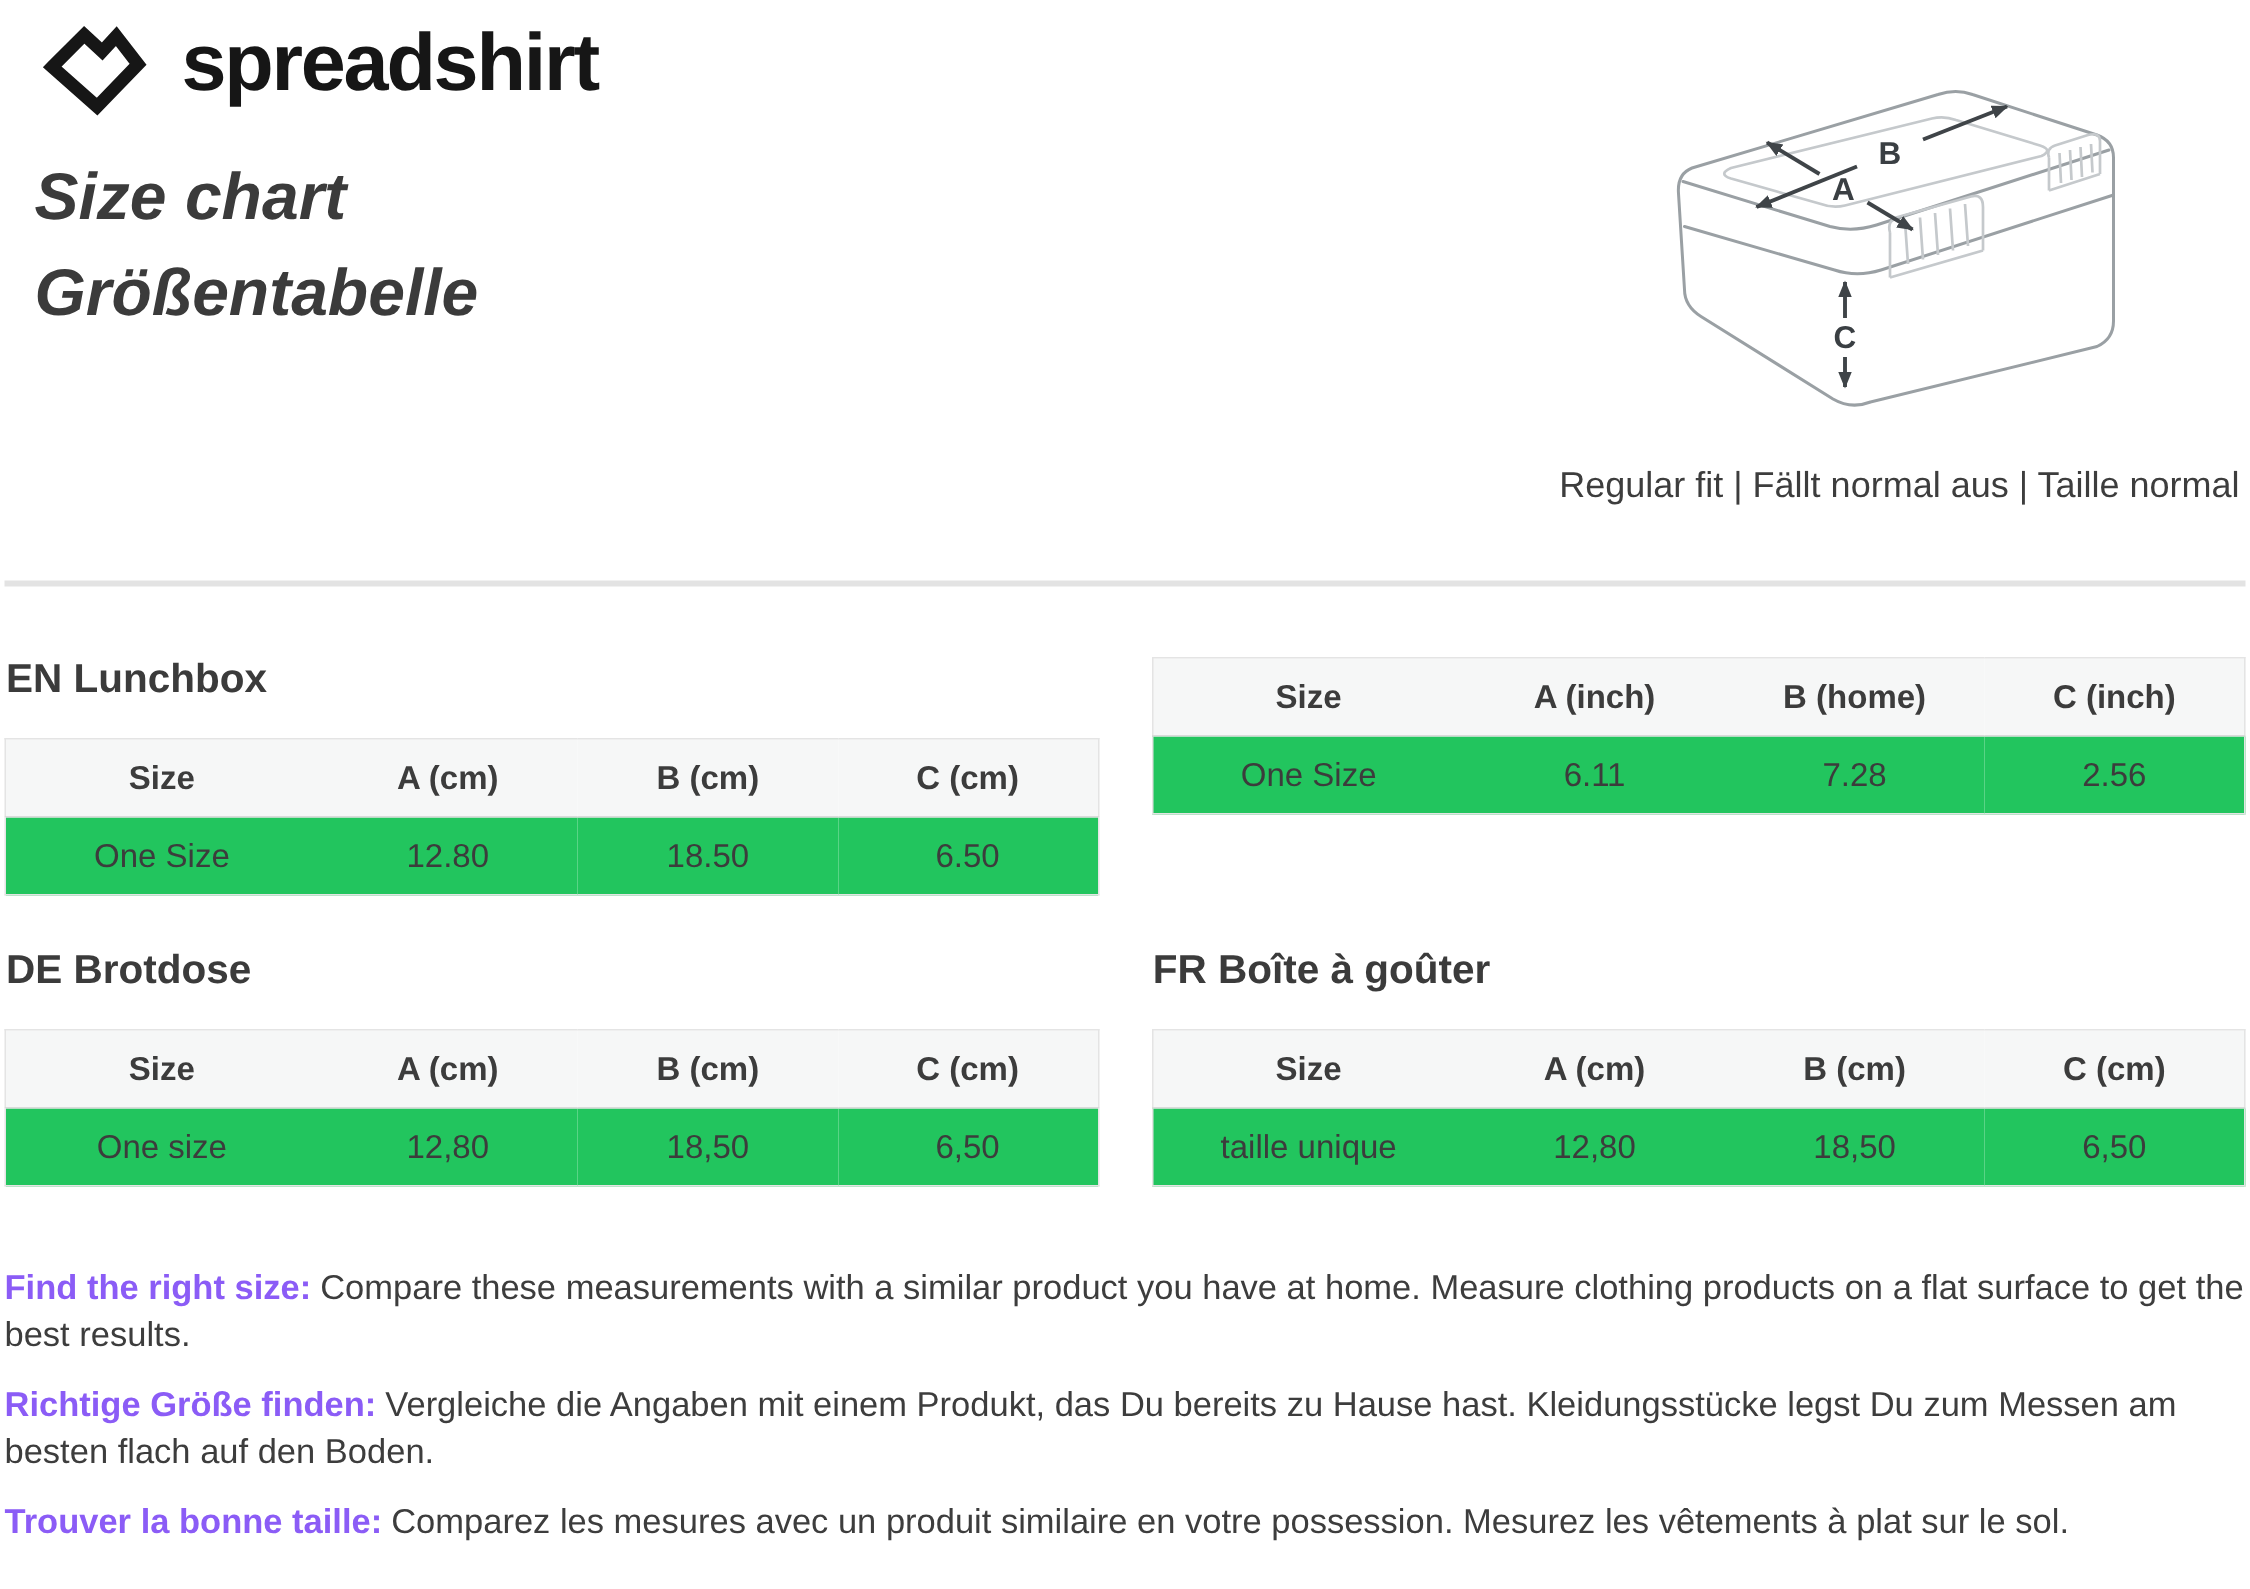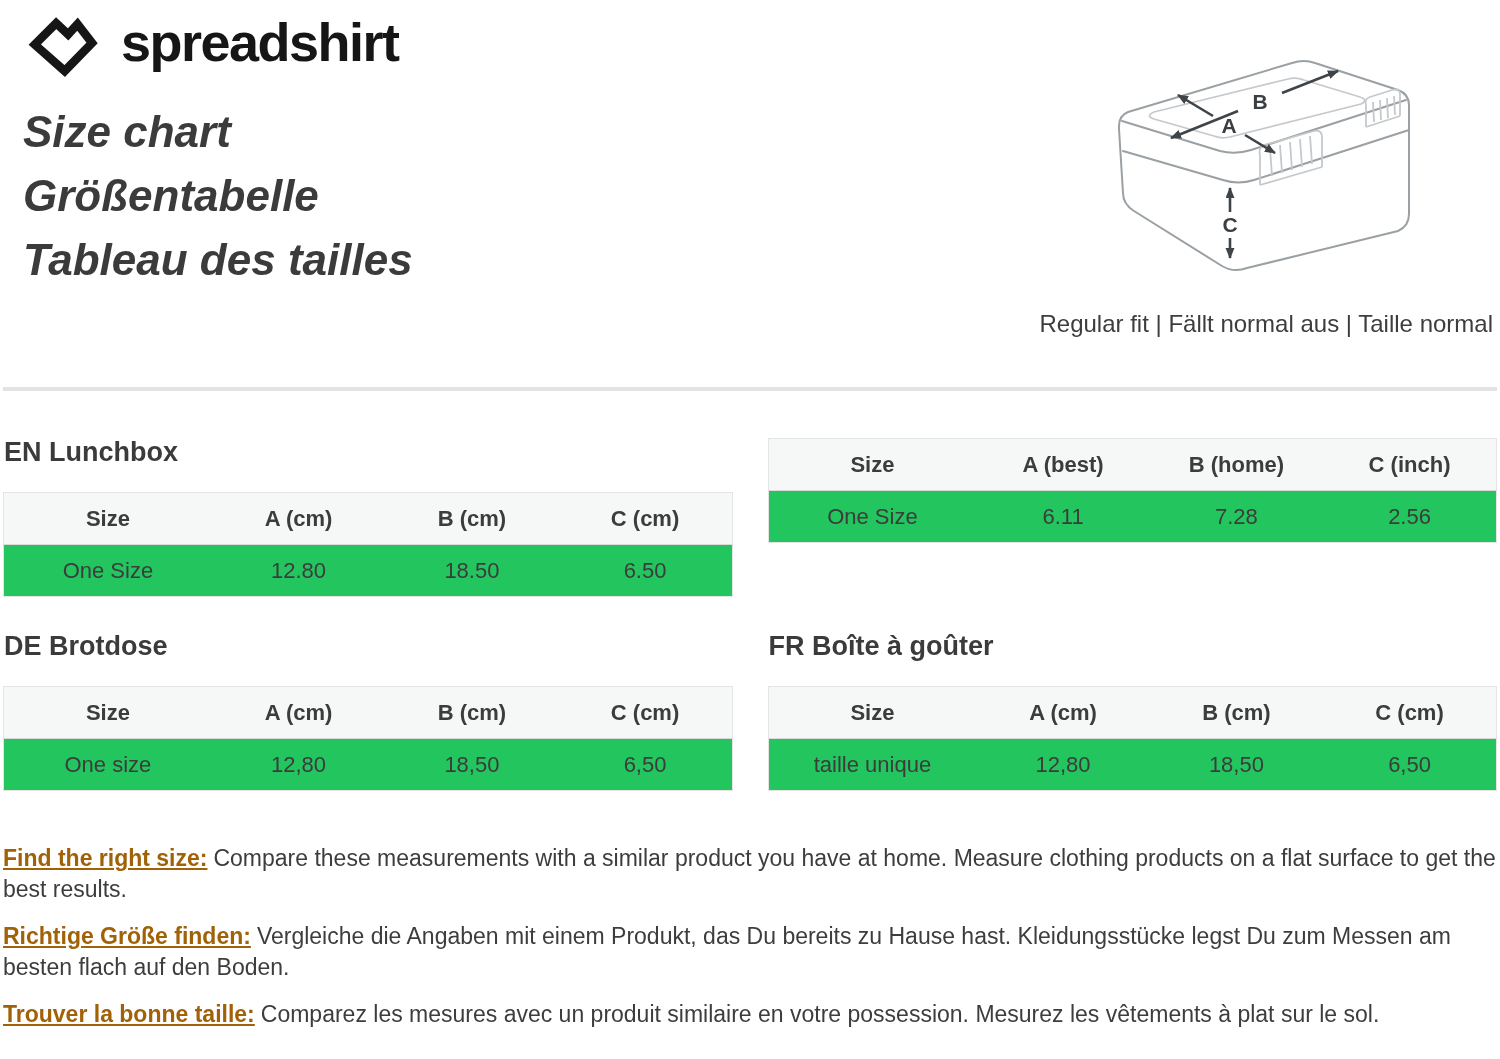--- a/index.html
+++ b/index.html
@@ -46,40 +46,39 @@
   }
   td {
     font-size: 22px; color: #3c3c3c; background: #22c55e;
     height: 52px; text-align: center; padding: 0;
   }
   col.c1 { width: 28.6%; } col.cx { width: 23.8%; }
 
   
   .notes { padding: 0 3px; margin-top: 52px; }
   .note { font-size: 23px; line-height: 31px; color: #3d3d3d; margin: 0 0 16px 0; }
-  .note strong { color: #a16207; margin-right: 6px; font-weight: bold; text-decoration: underline; }
+  .note strong { color: #8b5cf6; margin-right: 6px; font-weight: bold; }
 </style>
 </head>
 <body>
 
 <div class="page">
 
   <div class="header">
 
     <div class="brand">
       <svg width="82" height="66" viewBox="0 0 96 72">
         <path d="M 15 32 L 40 7 L 54 20 L 65 8 L 82 30 L 50 63 Z" fill="none" stroke="#161616" stroke-width="10" stroke-linejoin="miter"></path>
       </svg>
       <span class="logo-text">spreadshirt</span>
     </div>
 
     <div class="titles">
       <div class="title-line">Size chart</div>
       <div class="title-line">Größentabelle</div>
-      <div class="title-line">Tableau des tailles</div>
     </div>
 
     <div class="figure">
       <svg width="330" height="230" viewBox="0 0 330 230">
         <defs>
           <marker id="ah" markerUnits="userSpaceOnUse" markerWidth="13" markerHeight="11" refX="10" refY="4.5" orient="auto-start-reverse">
             <path d="M0 0 L11 4.5 L0 9 Z" fill="#3f4448"></path>
           </marker>
         </defs>
 
@@ -159,21 +158,21 @@
       <table>
         <colgroup>
             <col class="c1">
             <col class="cx">
             <col class="cx">
             <col class="cx">
           </colgroup>
         <thead>
             <tr>
           <th>Size</th>
-          <th>A (best)</th>
+          <th>A (inch)</th>
           <th>B (home)</th>
           <th>C (inch)</th>
         </tr>
           </thead>
         <tbody>
             <tr>
           <td>One Size</td>
           <td>6.11</td>
           <td>7.28</td>
           <td>2.56</td>

